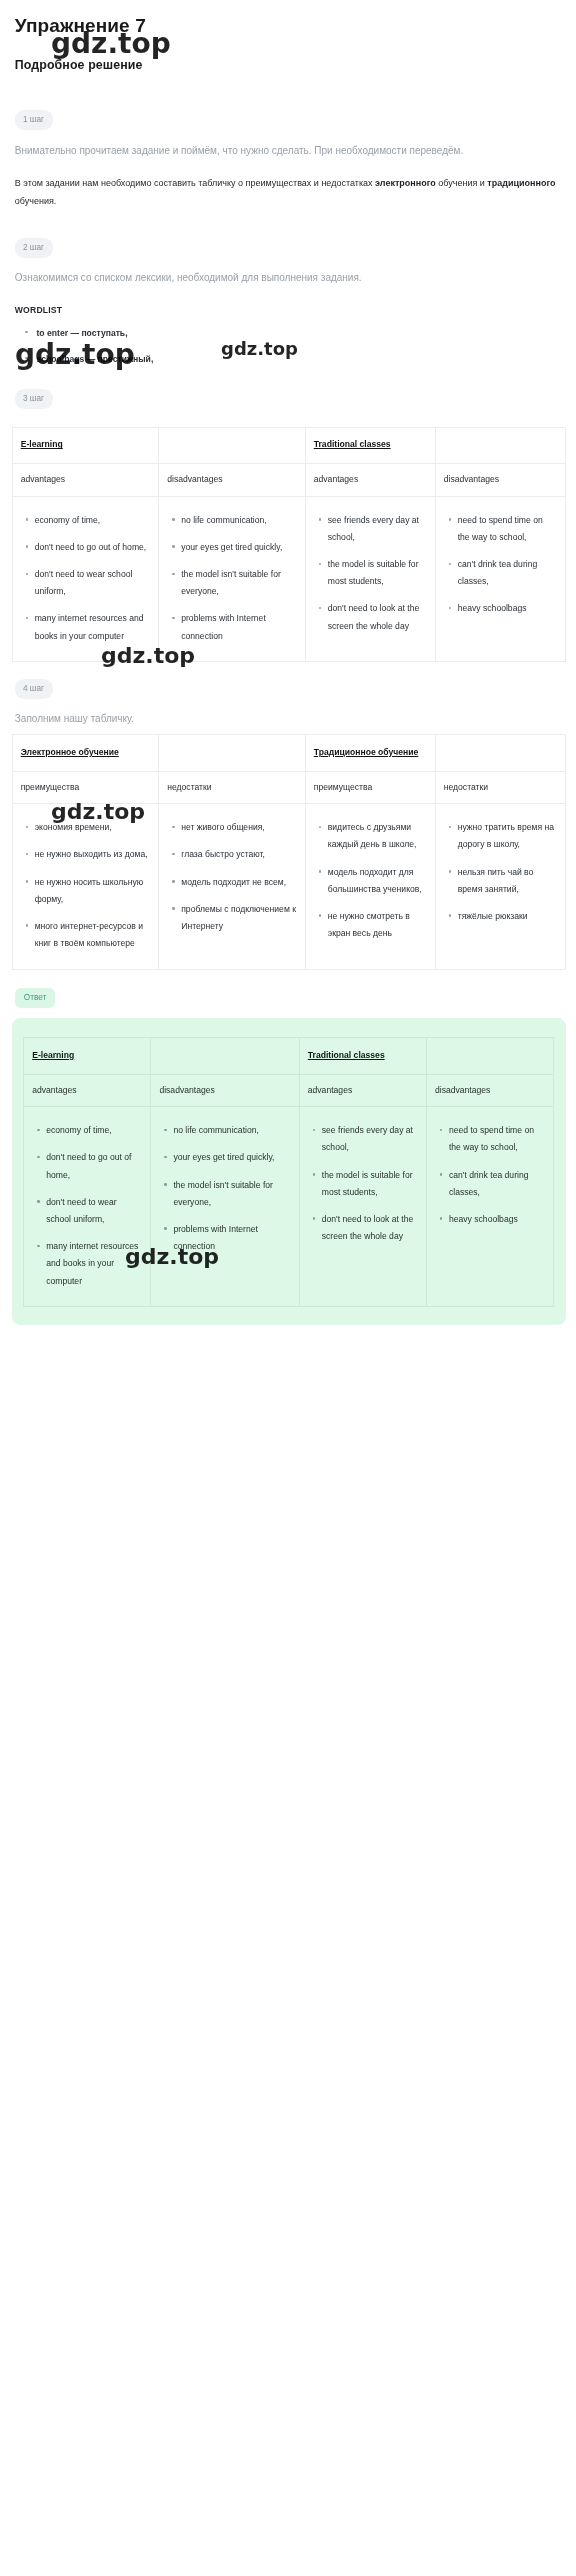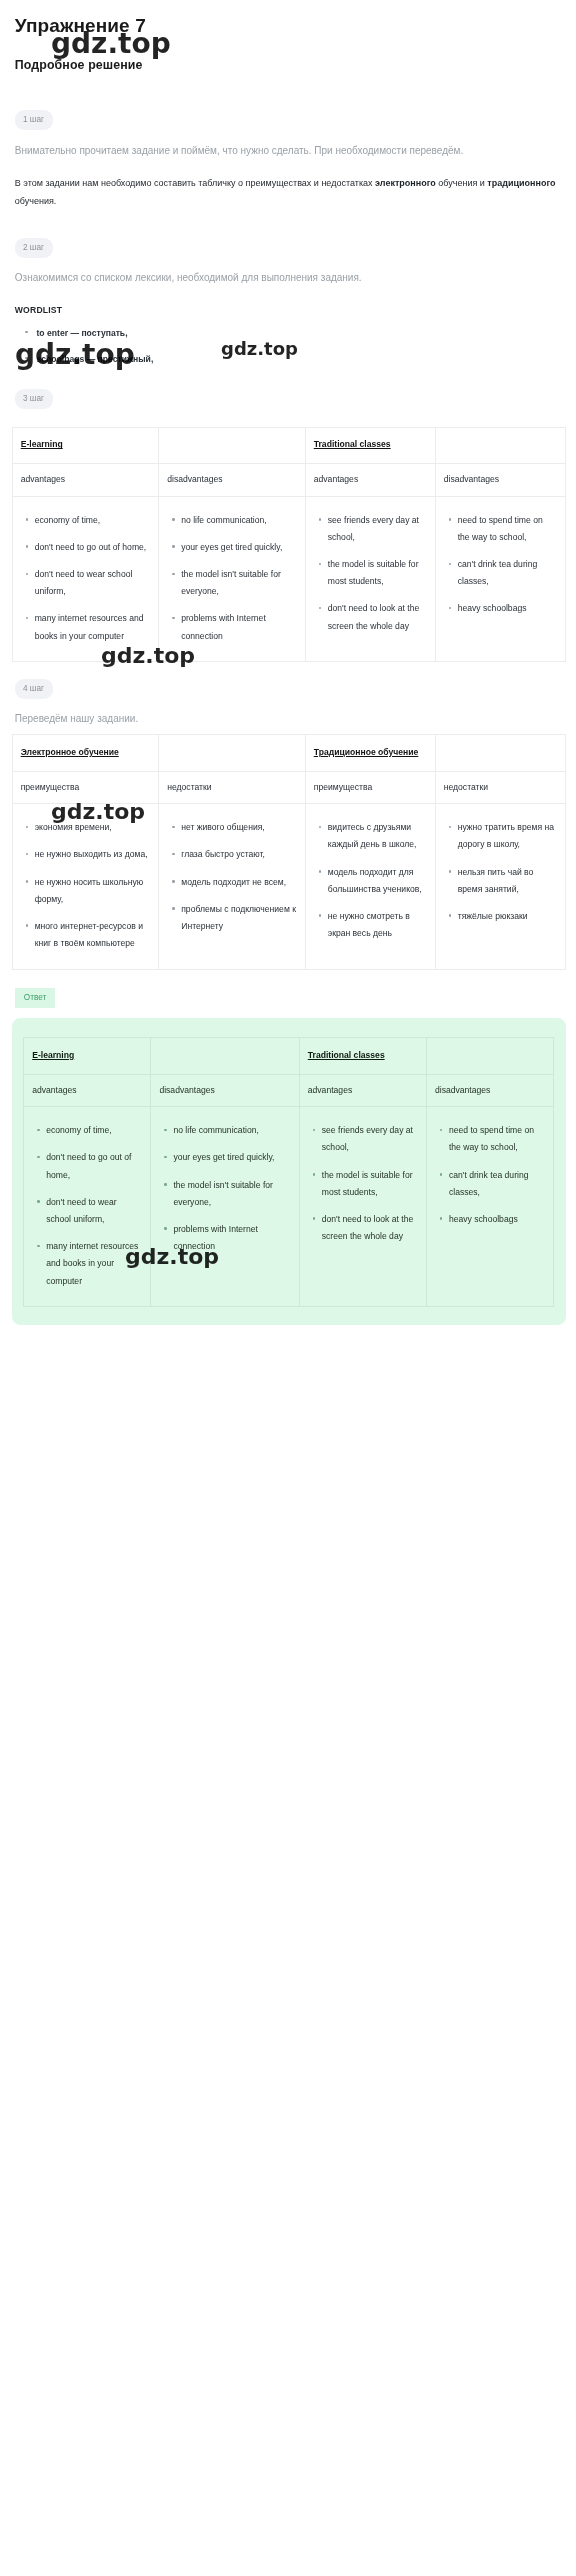--- a/index.html
+++ b/index.html
@@ -40,21 +40,21 @@
     border-radius: 9px;
     margin: 16.5px 0 11.5px 3.3px;
   }
   .answer-pill {
     display: inline-block;
     background: #d9f7e4;
     color: #3c9e68;
     font-size: 8.2px;
     line-height: 1;
     padding: 5.8px 9px;
-    border-radius: 0;
+    border-radius: 6px;
     margin: 18px 0 10px 3.3px;
   }
 
   .step-text {
     font-size: 10px;
     line-height: 1.75;
     color: #9aa0a6;
     margin: 0 0 3.3px 3.3px;
     max-width: 550px;
   }
@@ -260,21 +260,21 @@
               <li>can't drink tea during classes,</li>
               <li>heavy schoolbags</li>
             </ul>
           </td>
       </tr>
     </tbody>
   </table>
 
   
   <div class="step-pill">4 шаг</div>
-  <p class="step-text">Переведём нашу задании.</p>
+  <p class="step-text">Заполним нашу табличку.</p>
 
   <table class="grid">
     <colgroup>
         <col class="c1">
         <col class="c2">
         <col class="c3">
         <col class="c4">
       </colgroup>
     <thead>
       <tr>

